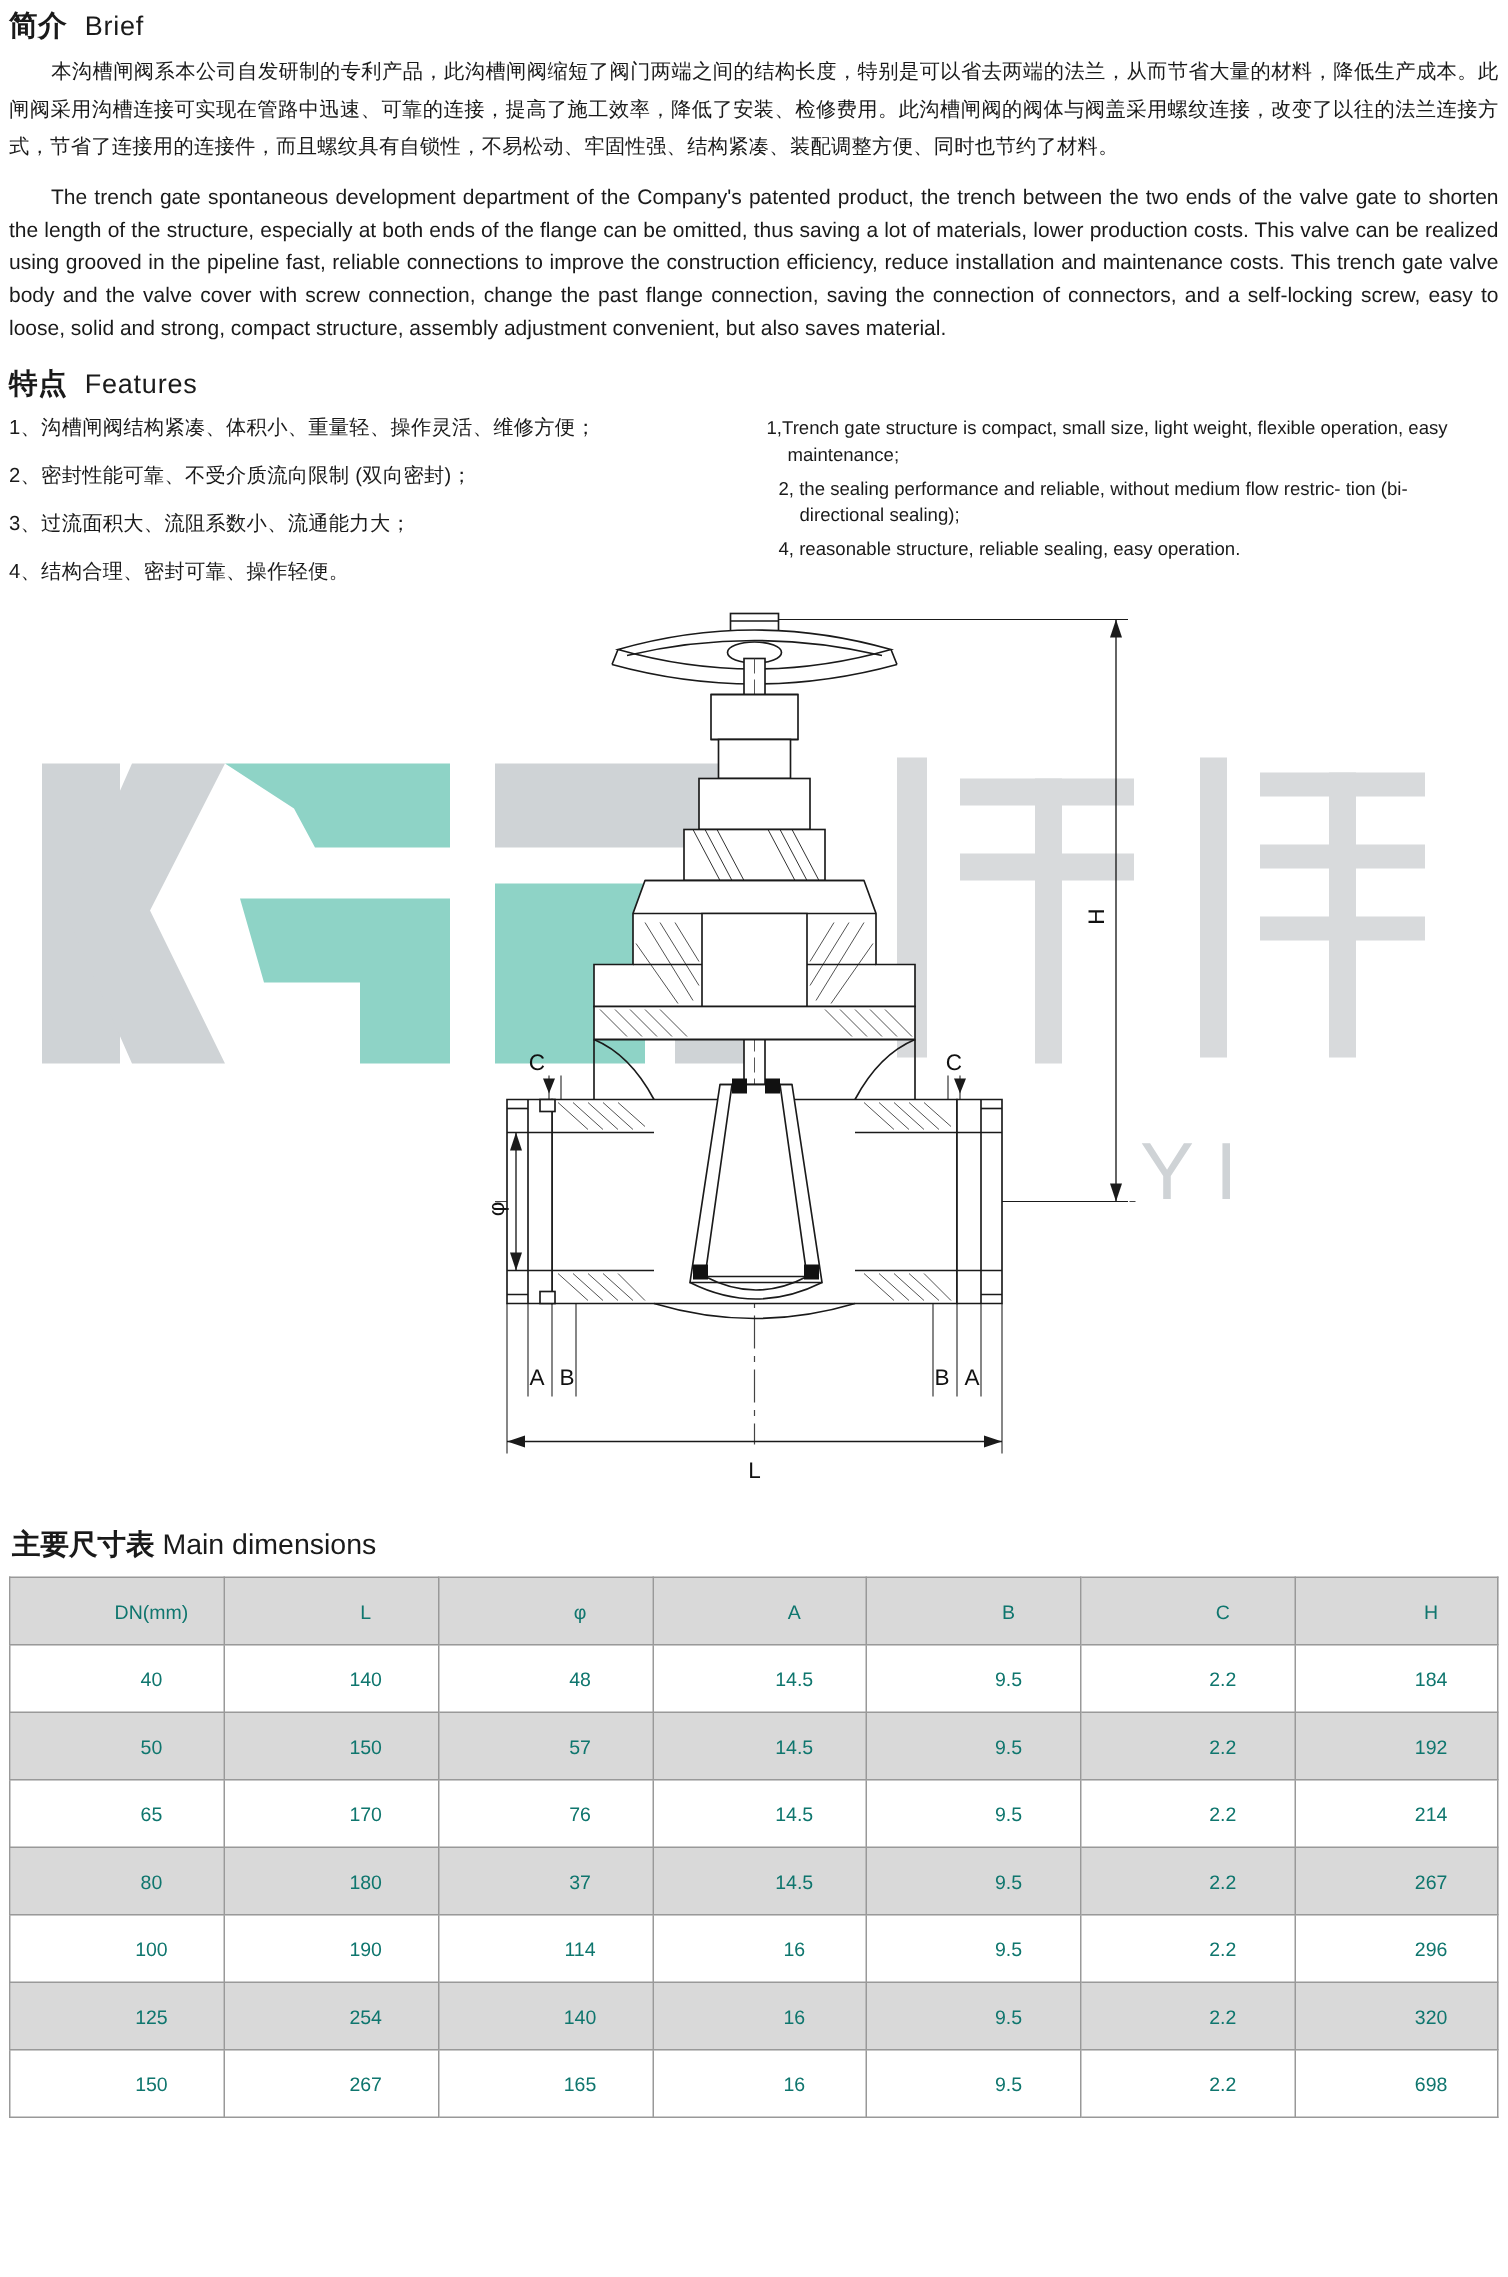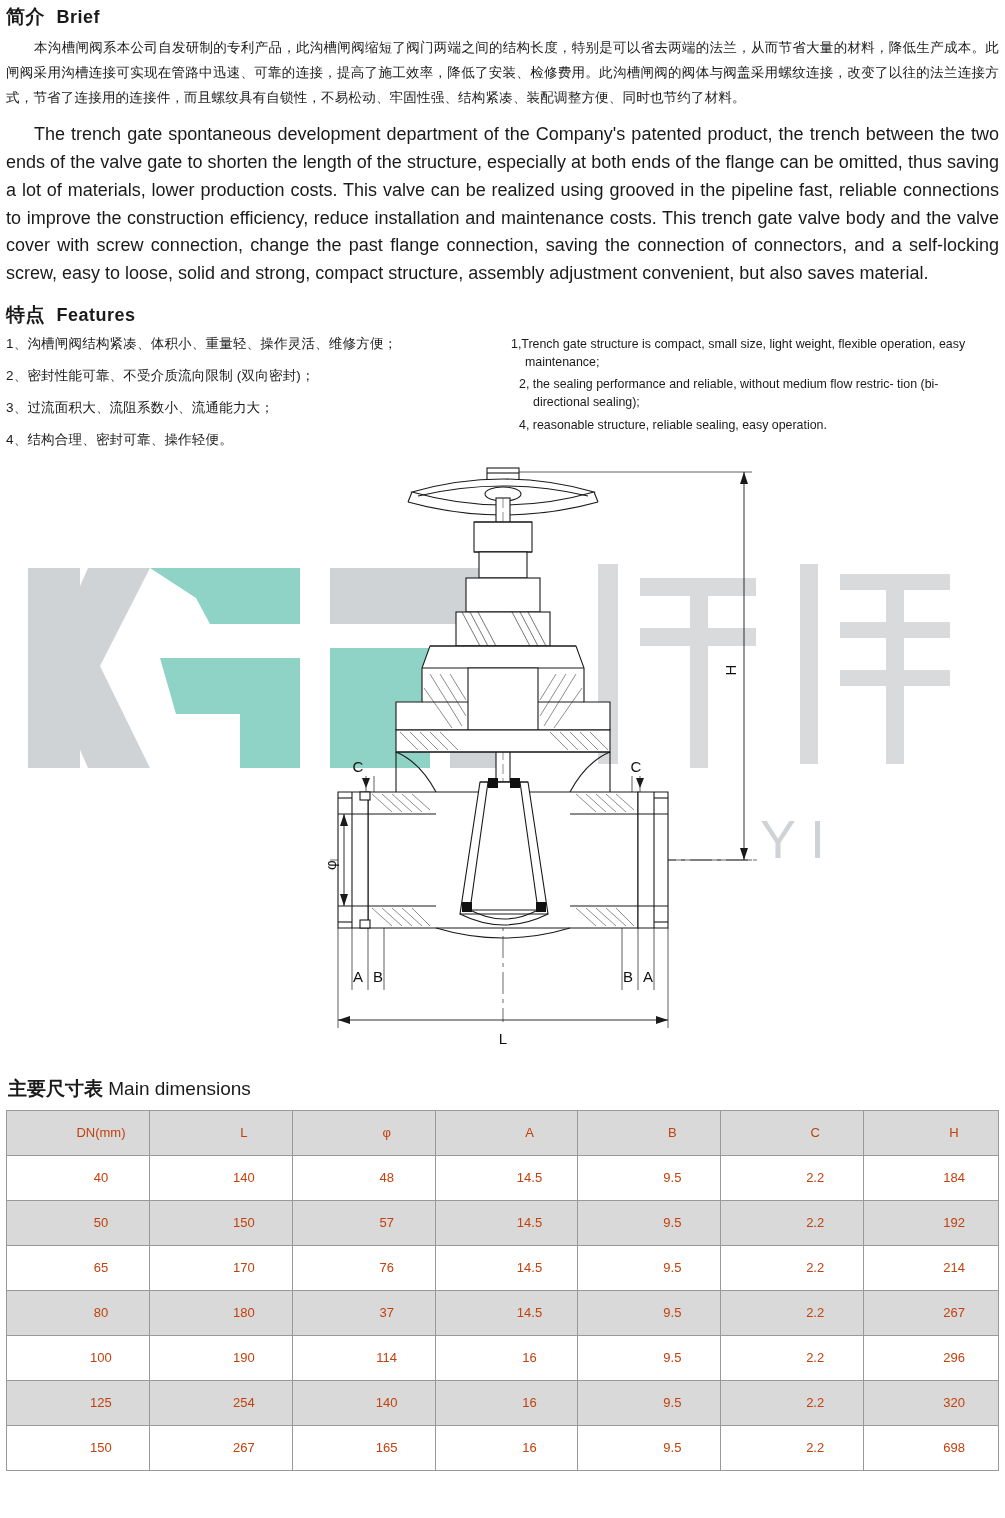--- a/index.html
+++ b/index.html
@@ -14,33 +14,33 @@
     overflow: hidden;
   }
   .page { position: relative; width: 1005px; height: 1518px; padding: 0 6px; }
 
   h2.section-title {
     font-size: 19px;
     font-weight: bold;
     margin: 4px 0 6px 0;
     letter-spacing: 0.5px;
   }
-  h2.section-title .en { font-weight: bold; font-size: 18px; }
+  h2.section-title .en { font-weight: normal; font-size: 18px; }
 
   .cn-para {
     font-size: 13.5px;
     line-height: 1.85;
     text-align: justify;
     margin: 0 0 10px 0;
     letter-spacing: 0.2px;
   }
   .cn-para .indent { display: inline-block; width: 28px; }
 
   .en-para {
-    font-size: 18px;
+    font-size: 14px;
     line-height: 1.55;
     text-align: justify;
     margin: 0 0 1px 0;
   }
   .en-para .indent { display: inline-block; width: 28px; }
 
   
   .features-wrap {
     display: flex;
     gap: 0;
@@ -90,21 +90,21 @@
     border-collapse: collapse;
     width: 993px;
     margin-left: 0px;
     font-size: 13px;
   }
   table.dims th, table.dims td {
     border: 1px solid #999;
     text-align: center;
     height: 45px;
     font-weight: normal;
-    color: #c2410c;
+    color: #0f766e;
     padding-left: 47px;
   }
   table.dims thead th { background: #d9d9d9; height: 45px; }
   table.dims tbody tr:nth-child(even) td { background: #d9d9d9; }
   table.dims tbody tr:nth-child(odd) td { background: #ffffff; }
   table.dims col.c0 { width: 143px; }
   table.dims col.c1 { width: 143px; }
   table.dims col.c2 { width: 143px; }
   table.dims col.c3 { width: 143px; }
   table.dims col.c4 { width: 143px; }

